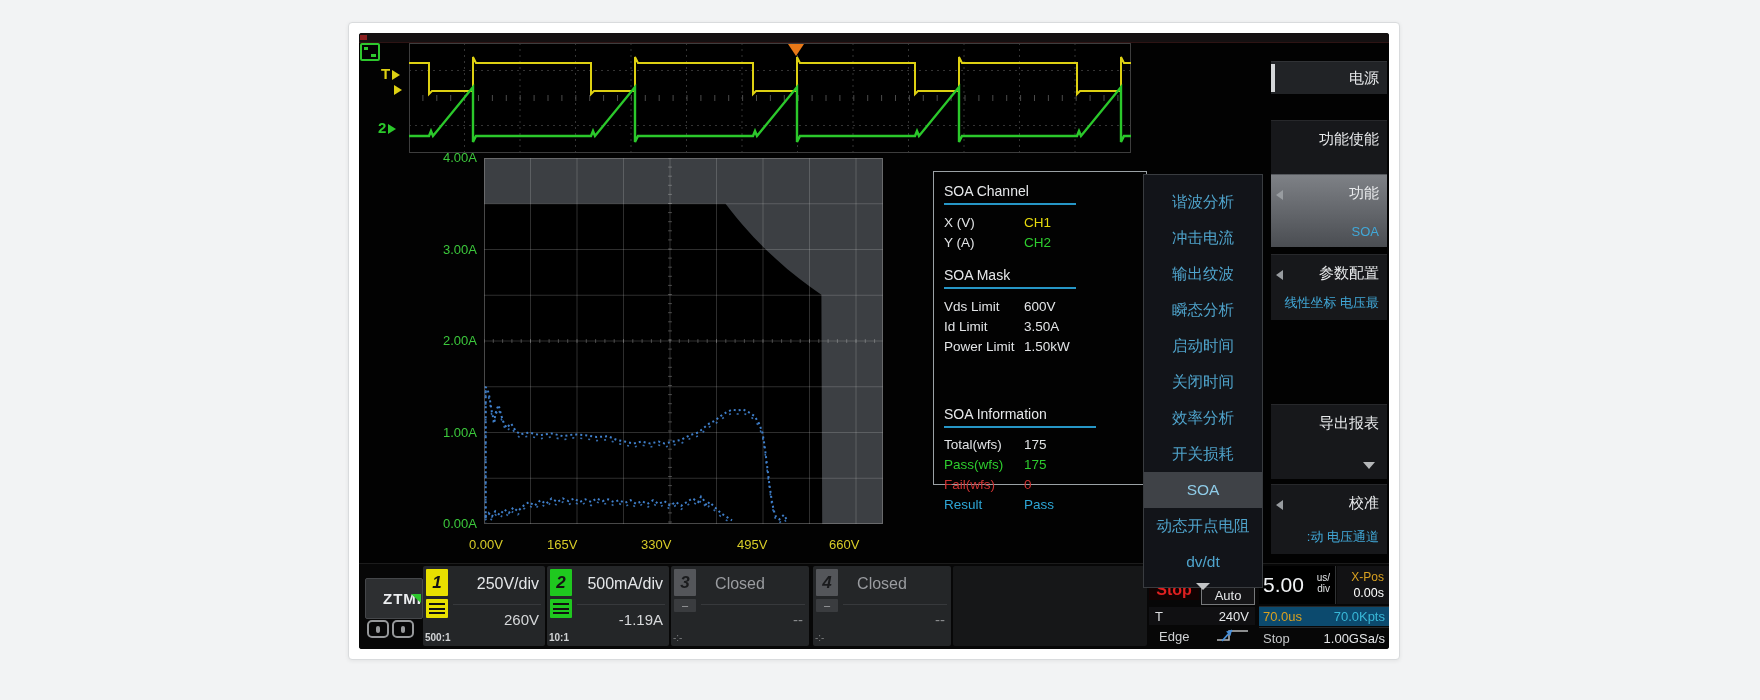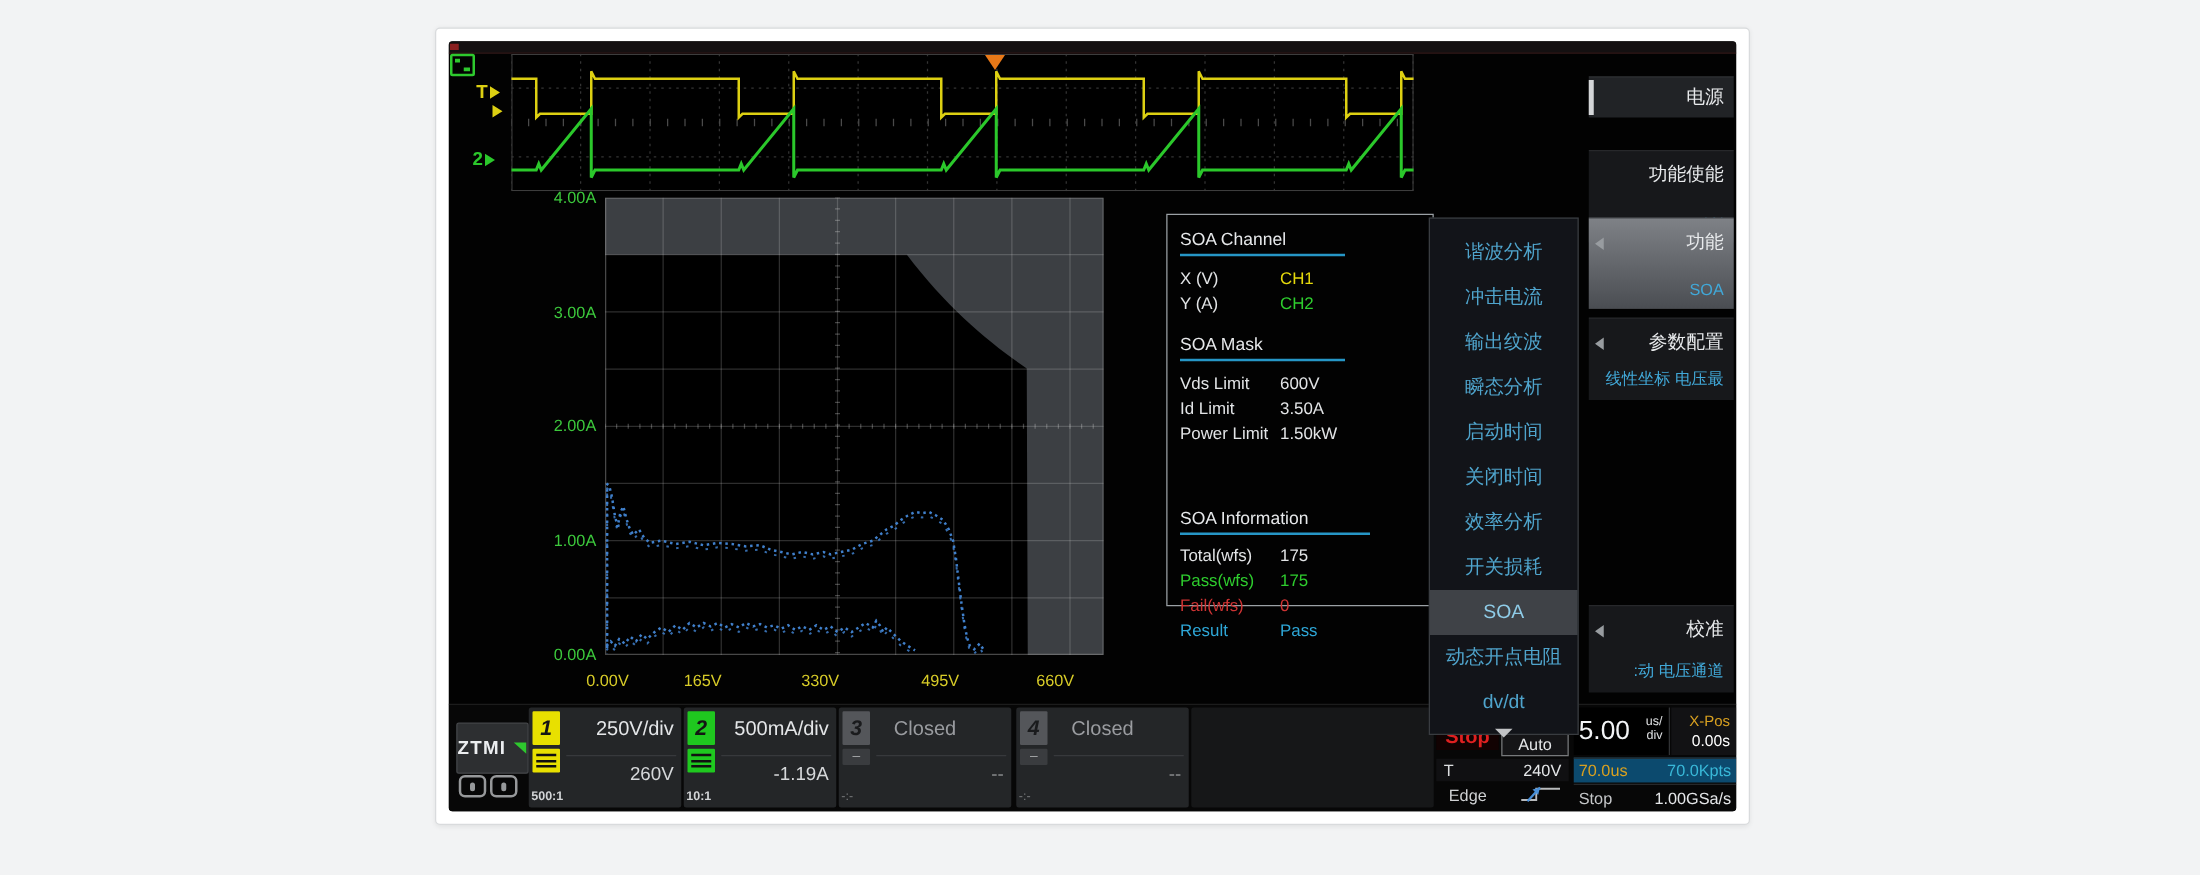--- a/index.html
+++ b/index.html
@@ -54,21 +54,21 @@
   .sb-label.center{top:50%;transform:translateY(-50%)}
   .sb-val{position:absolute;right:8px;bottom:8px;font-size:13px;color:#41a8d8;white-space:nowrap;max-width:112px;overflow:hidden;direction:rtl}
   .sb-arrow{position:absolute;left:5px;top:15px;width:0;height:0;border-top:5px solid transparent;
             border-bottom:5px solid transparent;border-right:7px solid #989ca0}
   .sb-sel{background:linear-gradient(#7e8186,#4a4d52)}
   .sb-dd{position:absolute;right:12px;bottom:10px;width:0;height:0;border-left:6px solid transparent;
          border-right:6px solid transparent;border-top:7px solid #b4b6b8}
   
   .bbar{position:absolute;left:0;top:530px;width:1030px;height:86px;background:#070707;z-index:10;border-top:1px solid #1c1c1c}
   .logo{position:absolute;left:6px;top:14px;width:56px;height:39px;background:#2d2f31;border:1px solid #45474a;
-        border-radius:2px;color:#eceef0;font-weight:bold;font-size:15px;letter-spacing:1px;text-align:left;line-height:39px}
+        border-radius:2px;color:#eceef0;font-weight:bold;font-size:15px;letter-spacing:1px;text-align:right;line-height:39px}
   .corner-tri{position:absolute;left:52px;top:30px;width:0;height:0;border-left:10px solid transparent;border-top:9px solid #2ec82e}
   .touchwrap{position:absolute;left:8px;top:56px;width:56px;height:24px}
   .touch{display:inline-block;width:22px;height:18px;border:2px solid #96989a;border-radius:5px;position:relative;margin-right:3px;box-sizing:border-box}
   .touch i{position:absolute;left:7px;top:4px;width:4px;height:7px;background:#96989a;border-radius:2px}
   .ch-block{position:absolute;top:2px;height:80px;background:#242628;border-radius:2px}
   .ch-badge{position:absolute;left:3px;top:3px;width:22px;height:27px;font-style:italic;font-weight:bold;font-size:17px;
             line-height:27px;text-align:center;color:#141414;border-radius:1px}
   .ch-ic{position:absolute;left:3px;top:33px;width:22px;height:19px;border-radius:1px}
   .ch-ic em{position:absolute;left:3px;right:3px;top:4px;height:2px;background:#111}
   .ch-ic s{position:absolute;left:3px;right:3px;top:9px;height:2px;background:#111;box-shadow:0 4px 0 #111;text-decoration:none}
@@ -248,20 +248,24 @@
         <div class="sb-block sb-sel" style="top: 113px; height: 72px;">
           <div class="sb-label">功能</div>
           <div class="sb-arrow"></div>
           <div class="sb-val">SOA</div>
         </div>
         <div class="sb-block" style="top: 193px; height: 65px;">
           <div class="sb-label">参数配置</div>
           <div class="sb-arrow"></div>
           <div class="sb-val">线性坐标 电压最</div>
         </div>
+        <div class="sb-block" style="top: 343px; height: 74px;">
+          <div class="sb-label">导出报表</div>
+          <div class="sb-dd"></div>
+        </div>
         <div class="sb-block" style="top: 423px; height: 69px;">
           <div class="sb-label">校准</div>
           <div class="sb-arrow"></div>
           <div class="sb-val">动 电压通道:</div>
         </div>
       </div>
 
     <div class="bbar">
       <div class="logo">ZTMI</div>
       <div class="corner-tri"></div>

